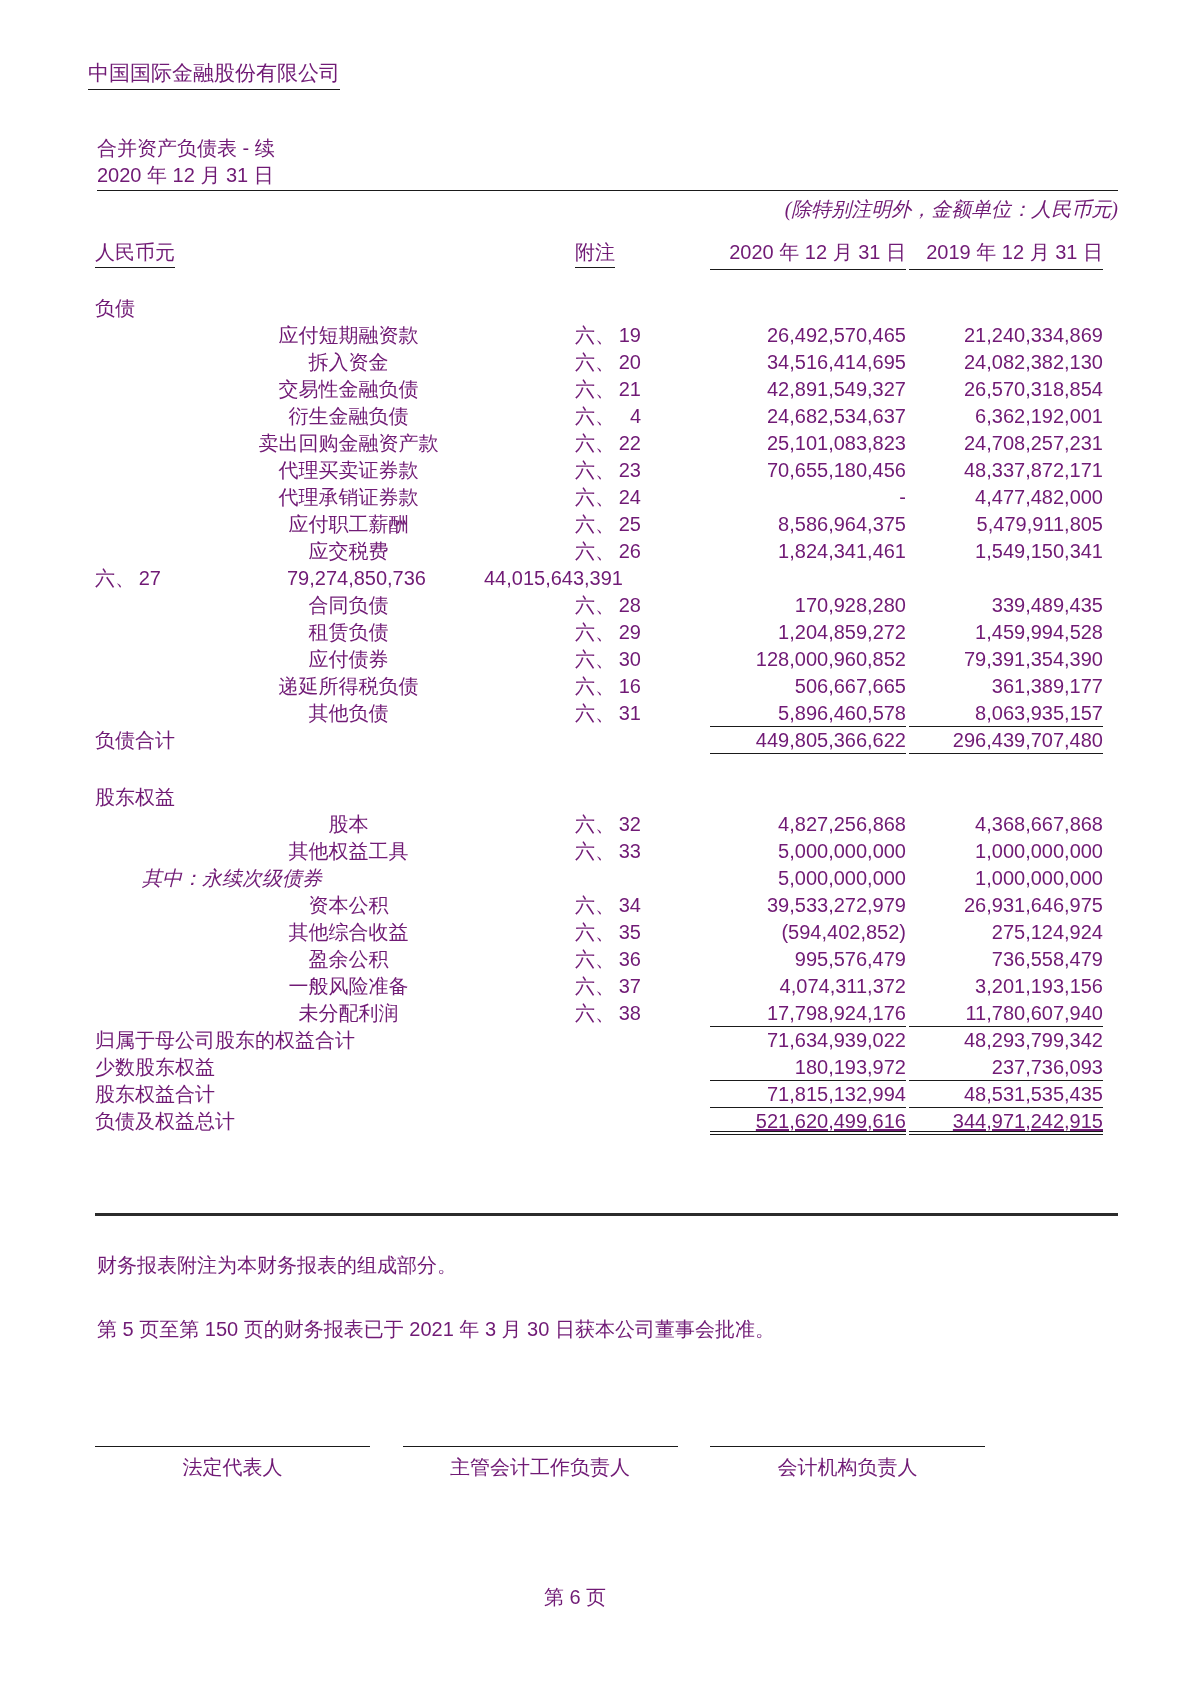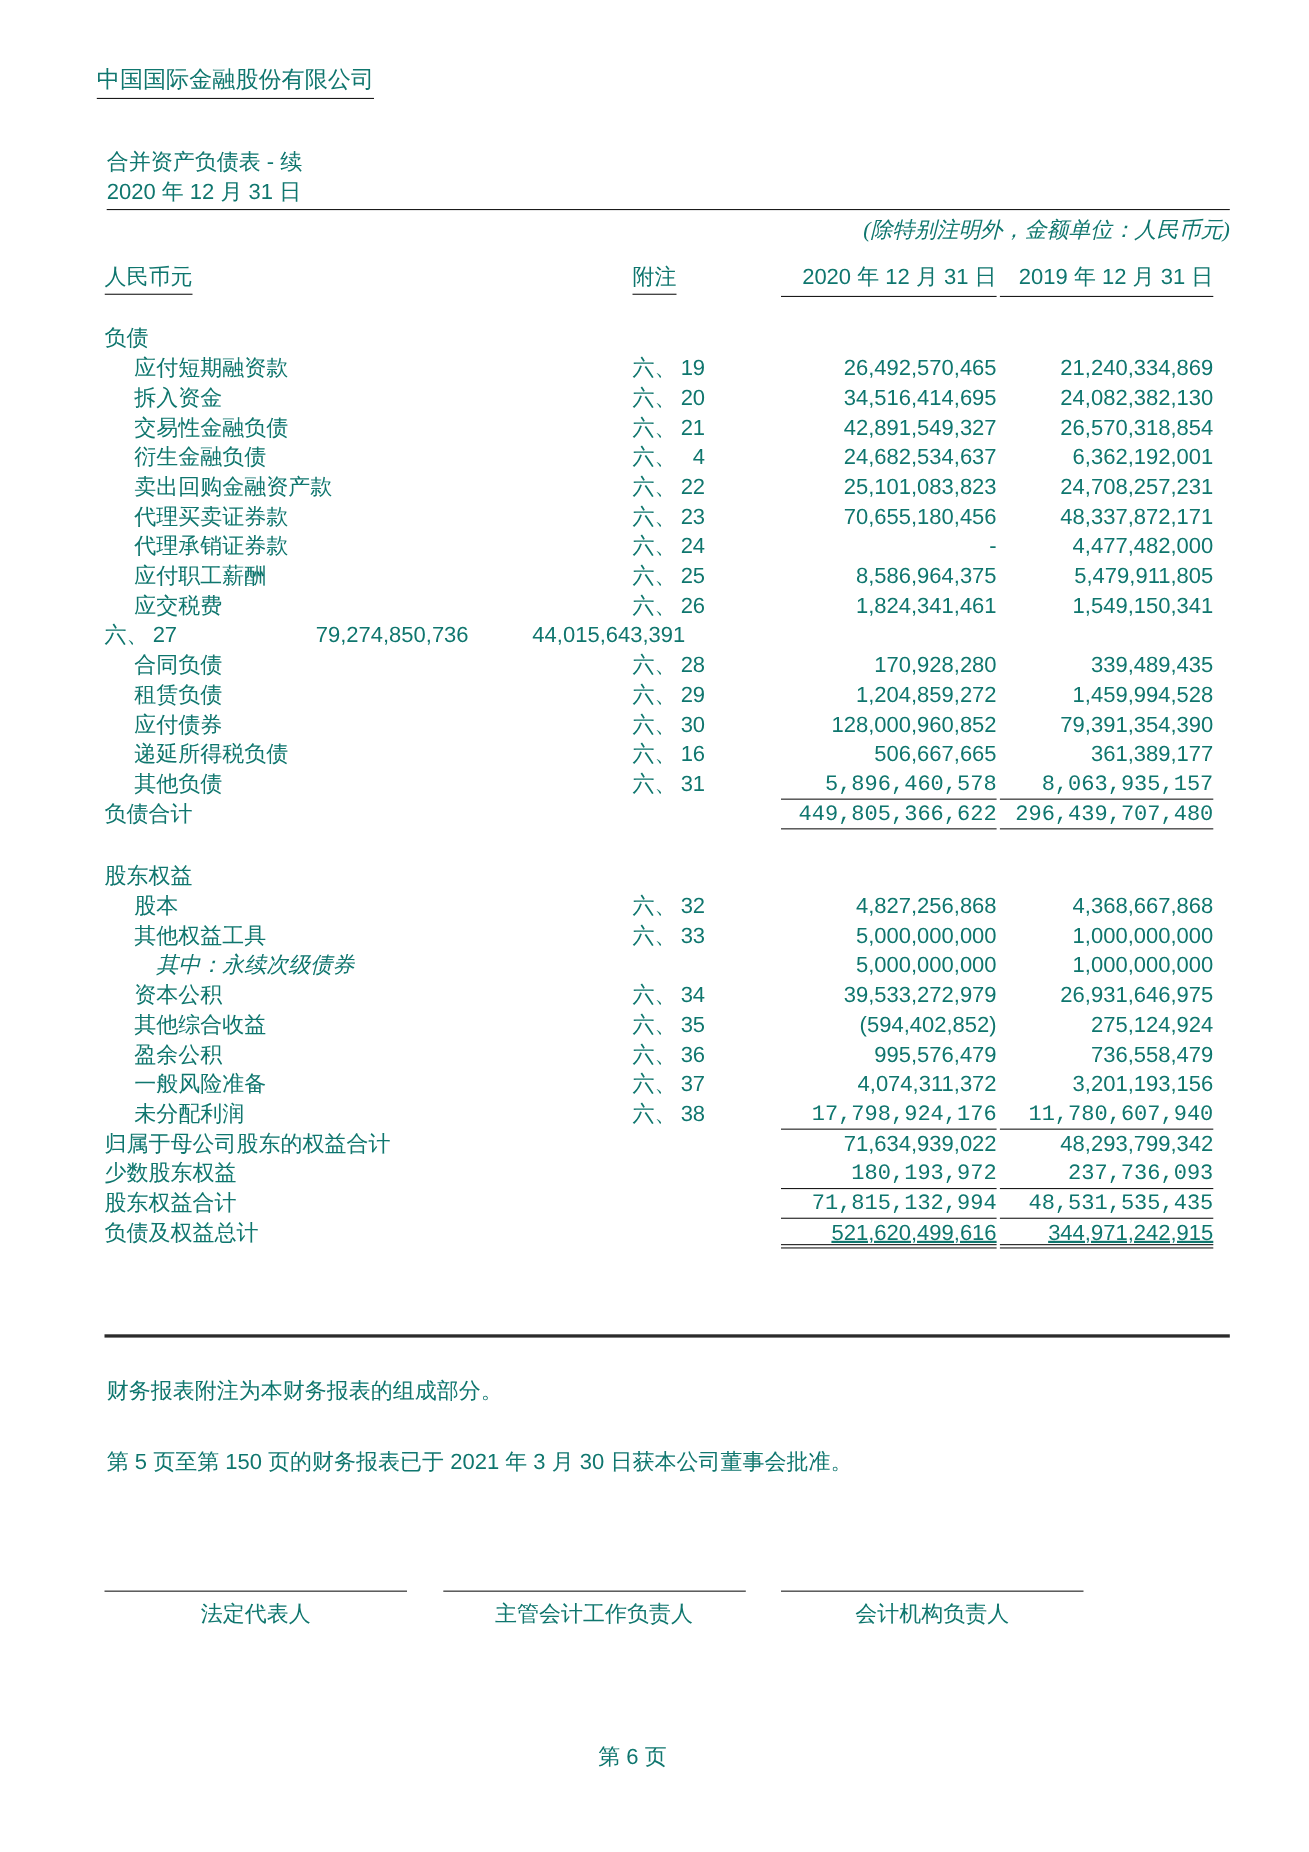--- a/index.html
+++ b/index.html
@@ -1,48 +1,48 @@
 <!DOCTYPE html>
 <html><head>
 <meta charset="utf-8">
 <style>
   html,body{margin:0;padding:0;background:#ffffff;}
   .page{
     position:relative;
     width:1190px;height:1684px;
     background:#ffffff;
     font-family:"Liberation Sans", sans-serif;
-    color:#0f766e;
+    color:#701a75;
     overflow:hidden;
   }
   
   .company{
     position:absolute;left:88px;top:60px;
     font-size:21px;line-height:26px;
   }
   .company span{display:inline-block;border-bottom:1.5px solid #1a1a1a;padding-bottom:3px;}
   .title-block{position:absolute;left:97px;top:134px;font-size:20px;}
   .title-line1{line-height:28px;}
   .date-line{line-height:26px;width:1021px;border-bottom:1.5px solid #1a1a1a;padding-bottom:2px;}
   .unit-note{line-height:26px;margin-top:5px;font-style:italic;font-family:"Liberation Serif", serif;text-align:right;}
   
   .btable{position:absolute;left:95px;top:240px;width:1008px;font-size:20px;}
   .trow{display:flex;height:27px;line-height:27px;white-space:nowrap;}
   .trow.header{height:30px;line-height:24px;}
   .c{flex:none;box-sizing:border-box;}
   .lab{width:480px;text-align:left;overflow:hidden;}
-  .trow.item .lab{padding-left:27px;}
+  .trow.item .lab{padding-left:27px;text-align:center;}
   .trow.subitem .lab{padding-left:47px;font-style:italic;}
   .note{width:135px;}
   .note-inner{display:flex;justify-content:space-between;width:66px;}
   .val{text-align:right;}
   .v1{width:196px;}
   .vgap{width:3px;}
   .v2{width:194px;}
-  .rule-single .v1,.rule-single .v2{border-bottom:1.5px solid #1a1a1a;font-family:Liberation Mono, monospace;}
+  .rule-single .v1,.rule-single .v2{border-bottom:1.5px solid #1a1a1a;}
   .rule-double .v1,.rule-double .v2{border-bottom:4px double #1a1a1a;text-decoration:underline;}
   .hd-underline{display:inline-block;border-bottom:1.5px solid #1a1a1a;padding-bottom:3px;}
   .trow.header .v1,.trow.header .v2{border-bottom:1.5px solid #1a1a1a;padding-bottom:3px;}
   
   .bottom-rule{position:absolute;left:95px;top:1213px;width:1023px;height:3px;background:#2b2b2b;}
   .footnote1{position:absolute;left:97px;top:1252px;font-size:20px;line-height:26px;}
   .footnote2{position:absolute;left:97px;top:1316px;font-size:20px;line-height:26px;}
   .sig-row{position:absolute;left:95px;top:1446px;width:890px;display:flex;justify-content:space-between;}
   .sig{width:275px;border-top:1.5px solid #1a1a1a;text-align:center;padding-top:7px;font-size:20px;}
   .page-num{position:absolute;left:0;top:1584px;width:1150px;text-align:center;font-size:20px;}

